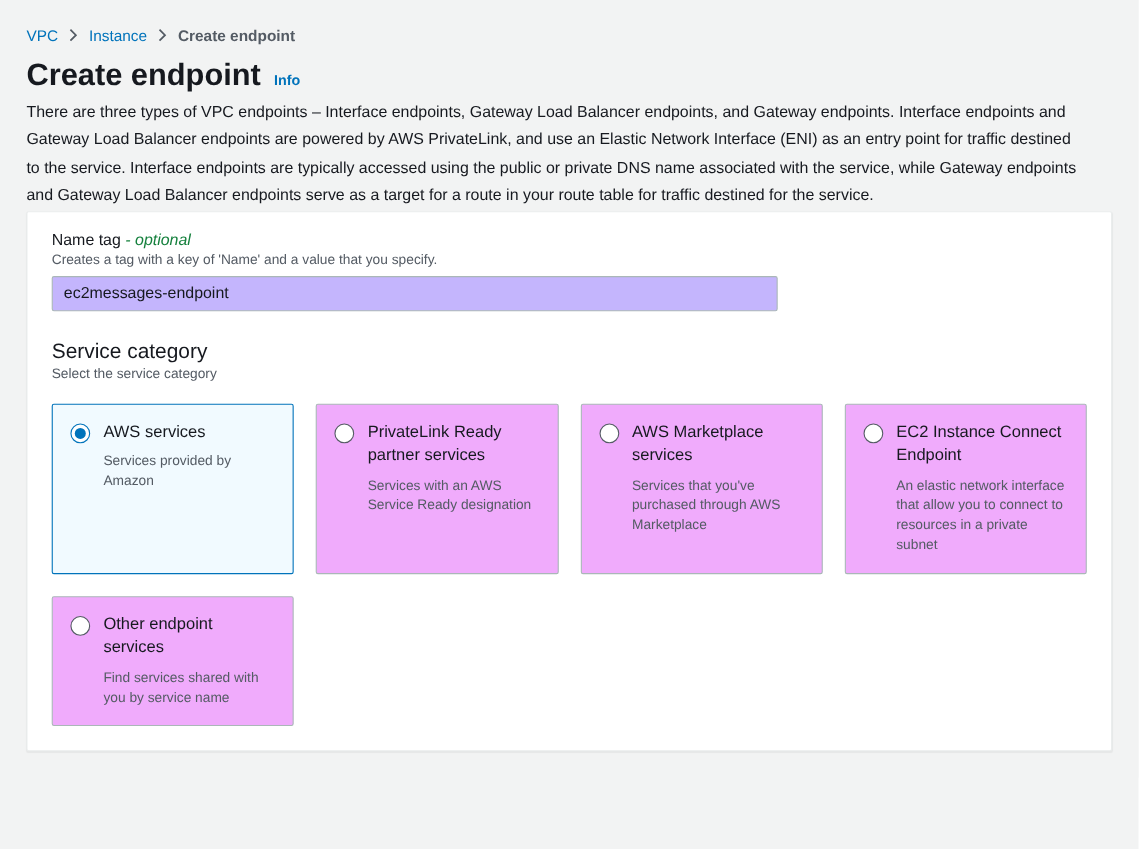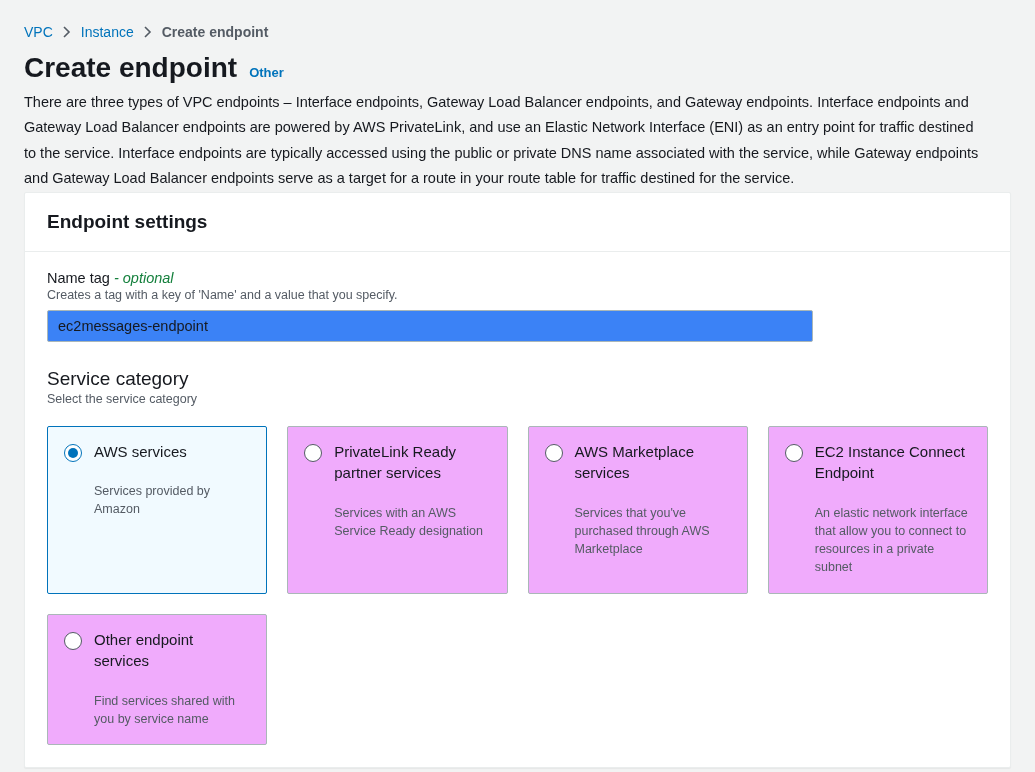--- a/index.html
+++ b/index.html
@@ -72,28 +72,28 @@
     font-size:14.5px; color: var(--text); margin-bottom:2px;
   }
   .field-label .optional {
     font-style: italic; color: #15803d;
   }
   .field-hint {
     font-size:12.5px; color: var(--text-secondary);
     margin-bottom:8px;
   }
   input[type=text].text-input {
-    width: 766px; max-width:100%;
+    width: 660px; max-width:100%;
     padding:7px 10px;
     font-size:14.5px;
     border:1px solid var(--border-strong);
     border-radius:2px;
     box-sizing:border-box;
     color:#16191f;
-    background:#3b82f6;
+    background:#c4b5fd;
   }
   .section-title {
     font-size:19px; font-weight:500; margin-top:26px; margin-bottom:2px;
   }
   
   .tiles {
     display:grid;
     grid-template-columns: repeat(4, 1fr);
     gap:20px;
     margin-top:20px;
@@ -120,21 +120,21 @@
   }
   .tile.selected .radio::after {
     content:""; position:absolute; inset:3px;
     background: var(--selected-border); border-radius:50%;
   }
   .tile-title {
     font-size:15px; font-weight:400; color:#16191f; line-height:1.45;
   }
   .tile-desc {
     font-size:12.5px; color: var(--text-secondary);
-    margin-top:20px; line-height:1.45;
+    margin-top:7px; line-height:1.45;
   }
 </style>
 </head>
 <body>
 
 <div class="page">
 
   <nav class="breadcrumb">
     <a href="#">VPC</a>
     <span class="sep">
@@ -146,29 +146,26 @@
     <span class="sep">
       <svg width="8" height="12" viewBox="0 0 8 12">
           <path d="M1 1l5 5-5 5" fill="none" stroke="#545b64" stroke-width="1.6"></path>
         </svg>
     </span>
     <span class="current">Create endpoint</span>
   </nav>
 
   <h1>
     <span>Create endpoint</span>
-    <span class="info-link">Other</span>
+    <span class="info-link">Info</span>
   </h1>
 
   <div class="intro">There are three types of VPC endpoints – Interface endpoints, Gateway Load Balancer endpoints, and Gateway endpoints. Interface endpoints and Gateway Load Balancer endpoints are powered by AWS PrivateLink, and use an Elastic Network Interface (ENI) as an entry point for traffic destined to the service. Interface endpoints are typically accessed using the public or private DNS name associated with the service, while Gateway endpoints and Gateway Load Balancer endpoints serve as a target for a route in your route table for traffic destined for the service.</div>
 
   <div class="panel">
-    <div class="panel-header">
-      <h2>Endpoint settings</h2>
-    </div>
     <div class="panel-body">
 
       <div class="field-label">
         <span>Name tag</span><span class="optional"> - optional</span>
       </div>
       <div class="field-hint">Creates a tag with a key of 'Name' and a value that you specify.</div>
       <input type="text" class="text-input" value="ec2messages-endpoint" style="">
 
       <div class="section-title">Service category</div>
       <div class="field-hint">Select the service category</div>

